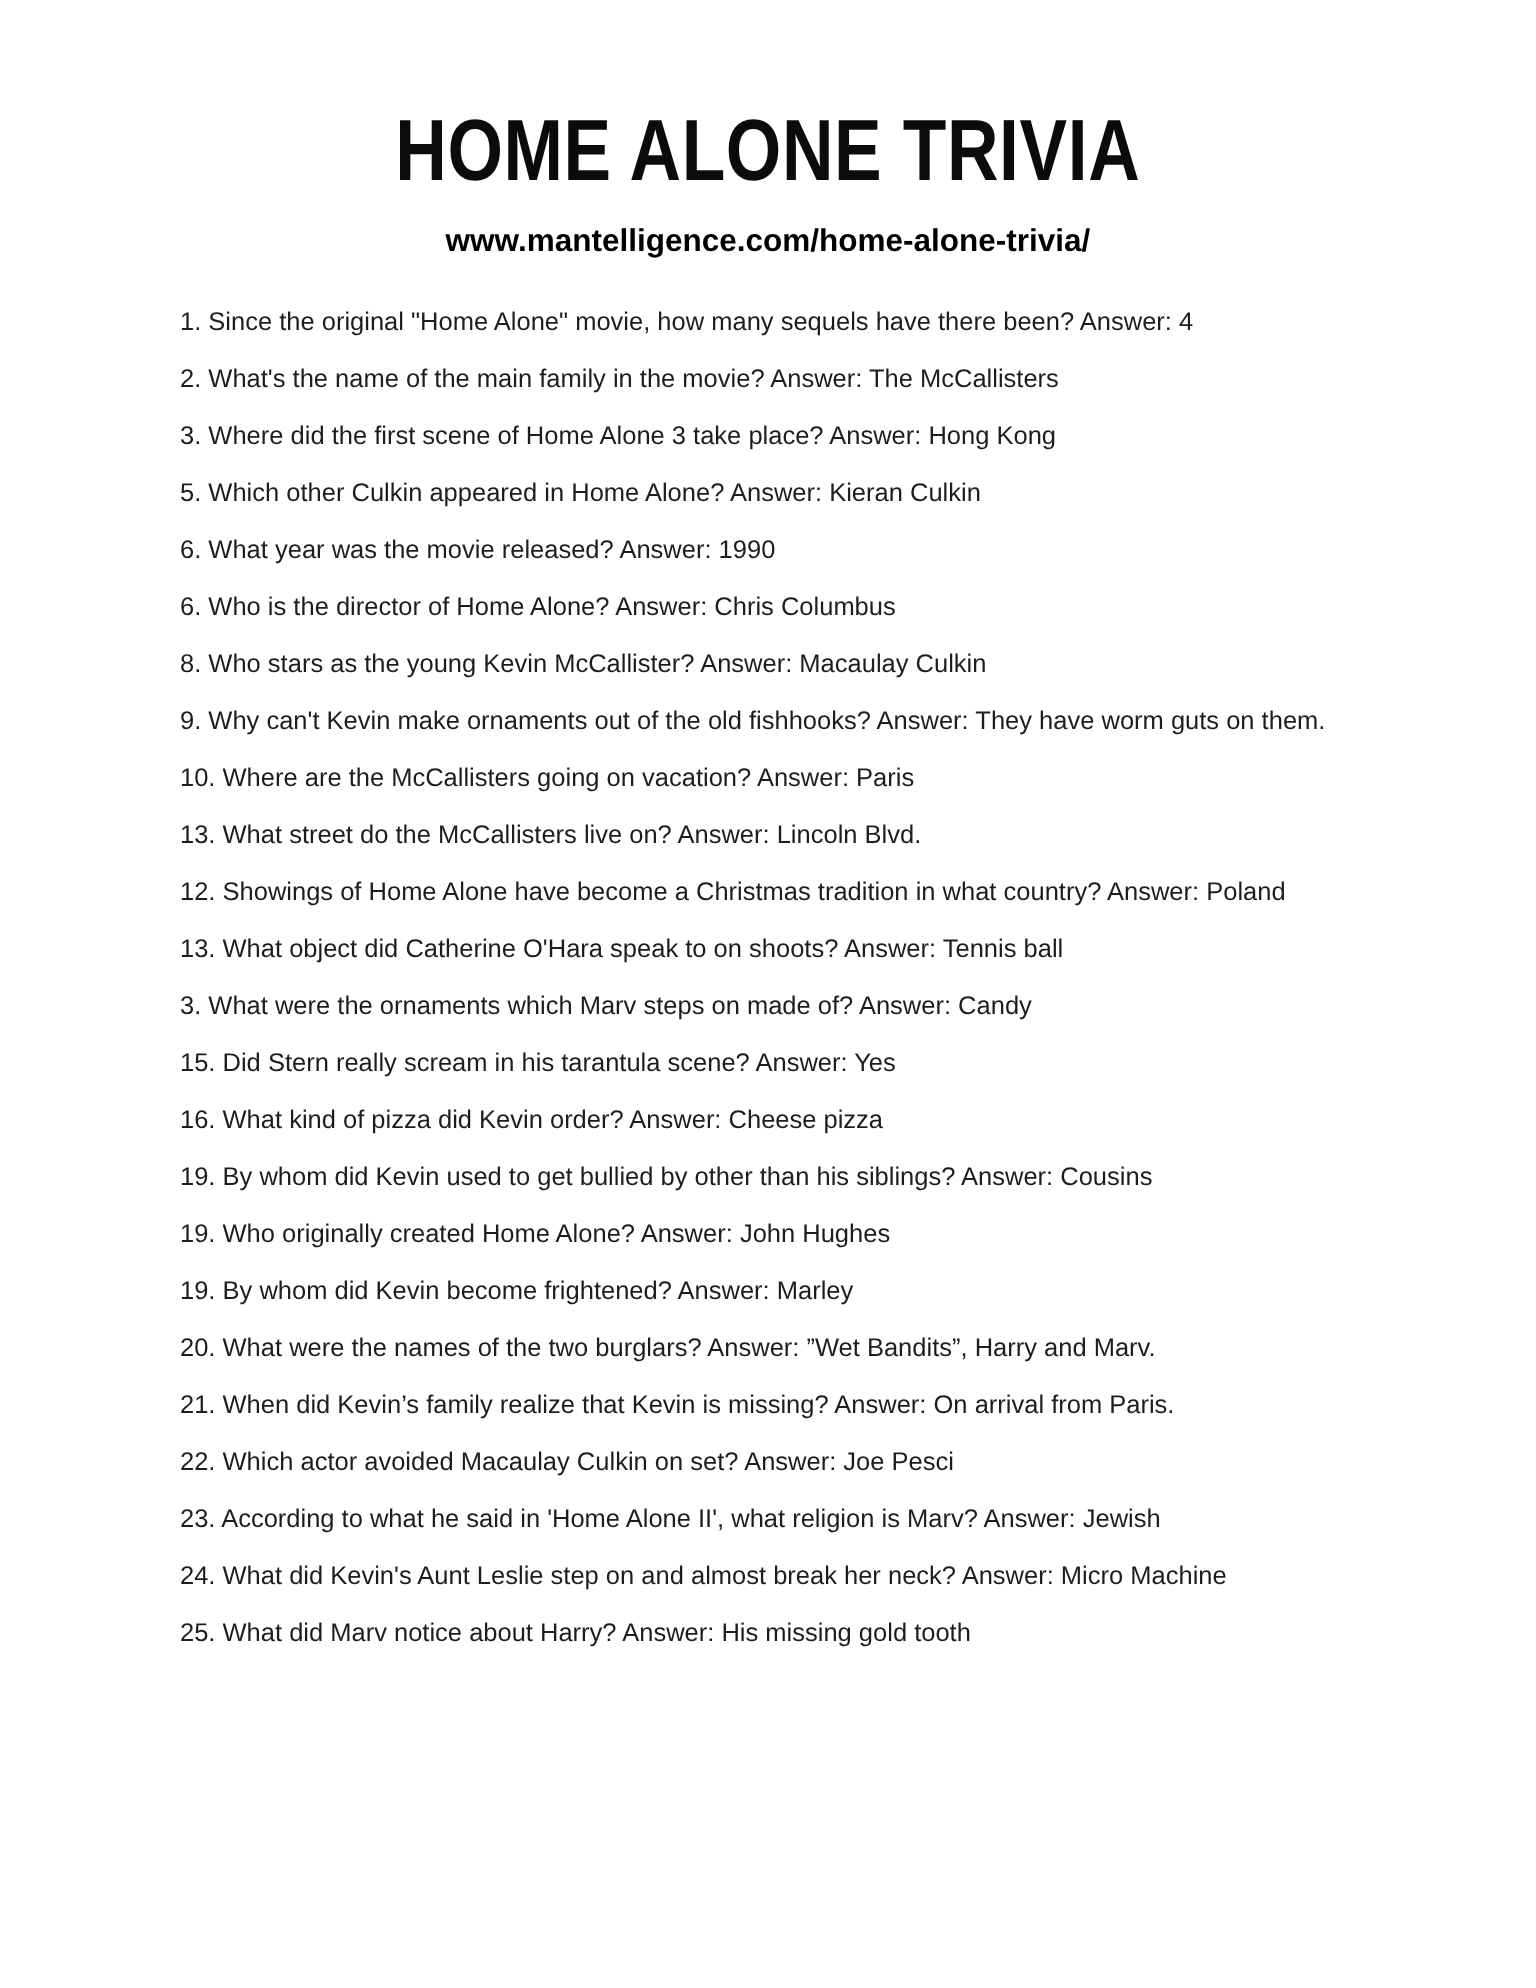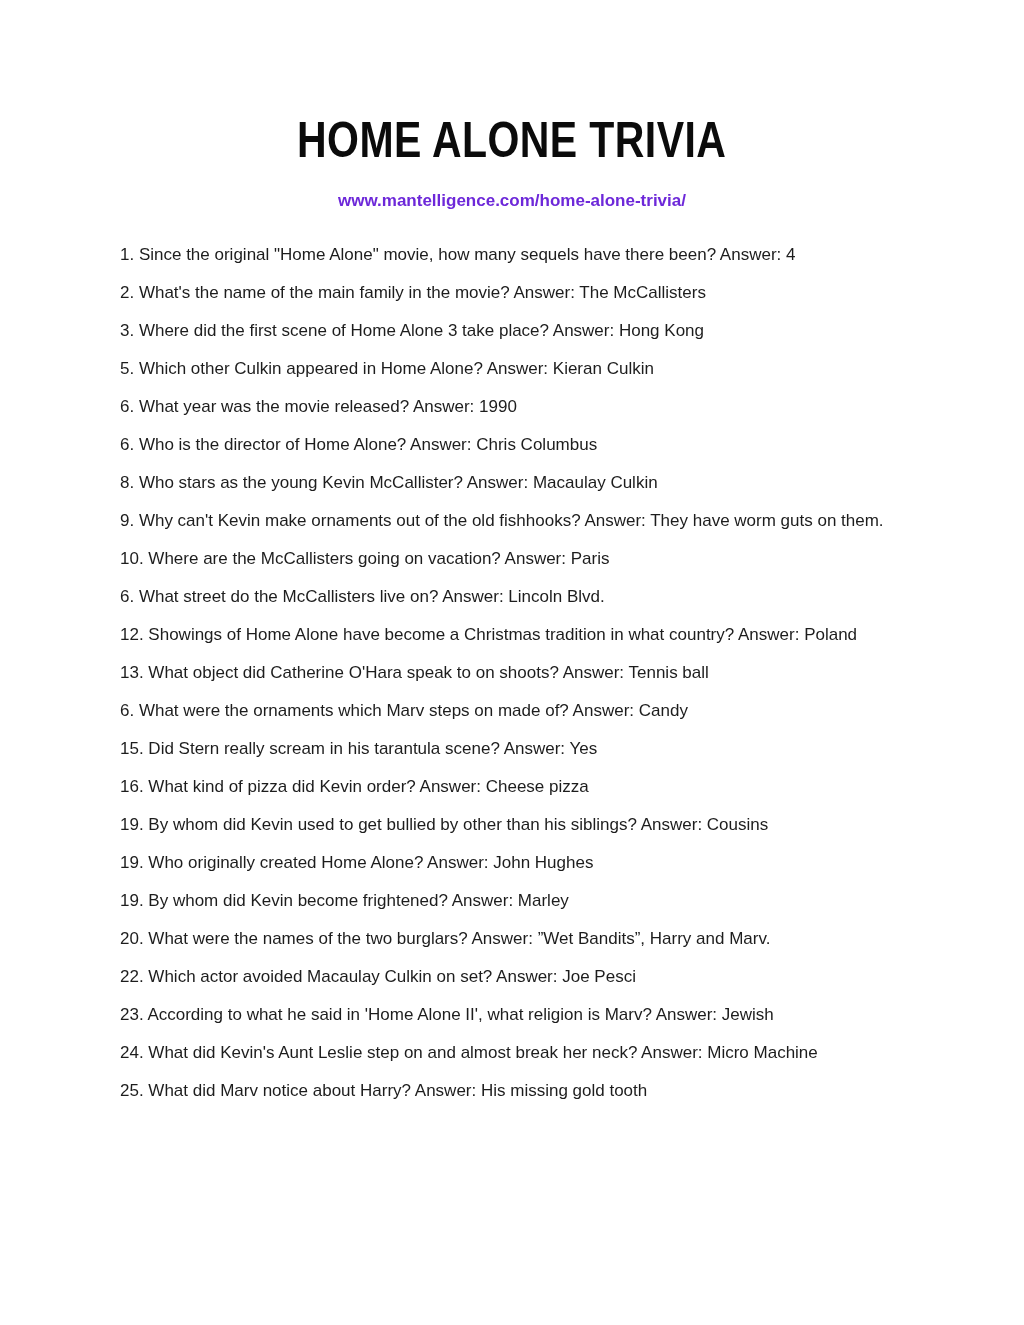--- a/index.html
+++ b/index.html
@@ -14,41 +14,41 @@
     color: #1d1d1d;
     overflow: hidden;
   }
   .page {
     width: 1024px;
     height: 1325px;
     box-sizing: border-box;
   }
   .doc-title {
     margin: 0;
-    padding-top: 112px;
+    padding-top: 72px;
     text-align: center;
-    font-size: 50px;
+    font-size: 58px;
     line-height: 57px;
     font-weight: 700;
     color: #0b0b0b;
     white-space: nowrap;
   }
   .doc-title .squeeze {
     display: inline-block;
     transform: scaleX(0.82);
     transform-origin: center;
     letter-spacing: 0.5px;
   }
   .doc-url {
     margin-top: 23px;
     text-align: center;
-    font-size: 17px;
+    font-size: 21px;
     line-height: 18px;
     font-weight: 700;
-    color: #6d28d9;
+    color: #000000;
   }
   .trivia-list {
     margin: 34px 60px 0 120px;
     padding: 0;
     list-style: none;
   }
   .trivia-list li {
     font-size: 17px;
     line-height: 22px;
     margin: 0 0 16px 0;
@@ -65,28 +65,29 @@
   <ol class="trivia-list" id="trivia-list">
       <li>1. Since the original "Home Alone" movie, how many sequels have there been? Answer: 4</li>
       <li>2. What's the name of the main family in the movie? Answer: The McCallisters</li>
       <li>3. Where did the first scene of Home Alone 3 take place? Answer: Hong Kong</li>
       <li>5. Which other Culkin appeared in Home Alone? Answer: Kieran Culkin</li>
       <li>6. What year was the movie released? Answer: 1990</li>
       <li>6. Who is the director of Home Alone? Answer: Chris Columbus</li>
       <li>8. Who stars as the young Kevin McCallister? Answer: Macaulay Culkin</li>
       <li>9. Why can't Kevin make ornaments out of the old fishhooks? Answer: They have worm guts on them.</li>
       <li>10. Where are the McCallisters going on vacation? Answer: Paris</li>
-      <li>6. What street do the McCallisters live on? Answer: Lincoln Blvd.</li>
+      <li>13. What street do the McCallisters live on? Answer: Lincoln Blvd.</li>
       <li>12. Showings of Home Alone have become a Christmas tradition in what country? Answer: Poland</li>
       <li>13. What object did Catherine O'Hara speak to on shoots? Answer: Tennis ball</li>
-      <li>6. What were the ornaments which Marv steps on made of? Answer: Candy</li>
+      <li>3. What were the ornaments which Marv steps on made of? Answer: Candy</li>
       <li>15. Did Stern really scream in his tarantula scene? Answer: Yes</li>
       <li>16. What kind of pizza did Kevin order? Answer: Cheese pizza</li>
       <li>19. By whom did Kevin used to get bullied by other than his siblings? Answer: Cousins</li>
       <li>19. Who originally created Home Alone? Answer: John Hughes</li>
       <li>19. By whom did Kevin become frightened? Answer: Marley</li>
       <li>20. What were the names of the two burglars? Answer: ”Wet Bandits”, Harry and Marv.</li>
+      <li>21. When did Kevin’s family realize that Kevin is missing? Answer: On arrival from Paris.</li>
       <li>22. Which actor avoided Macaulay Culkin on set? Answer: Joe Pesci</li>
       <li>23. According to what he said in 'Home Alone II', what religion is Marv? Answer: Jewish</li>
       <li>24. What did Kevin's Aunt Leslie step on and almost break her neck? Answer: Micro Machine</li>
       <li>25. What did Marv notice about Harry? Answer: His missing gold tooth</li>
     </ol>
 </div>
 
 </body></html>

